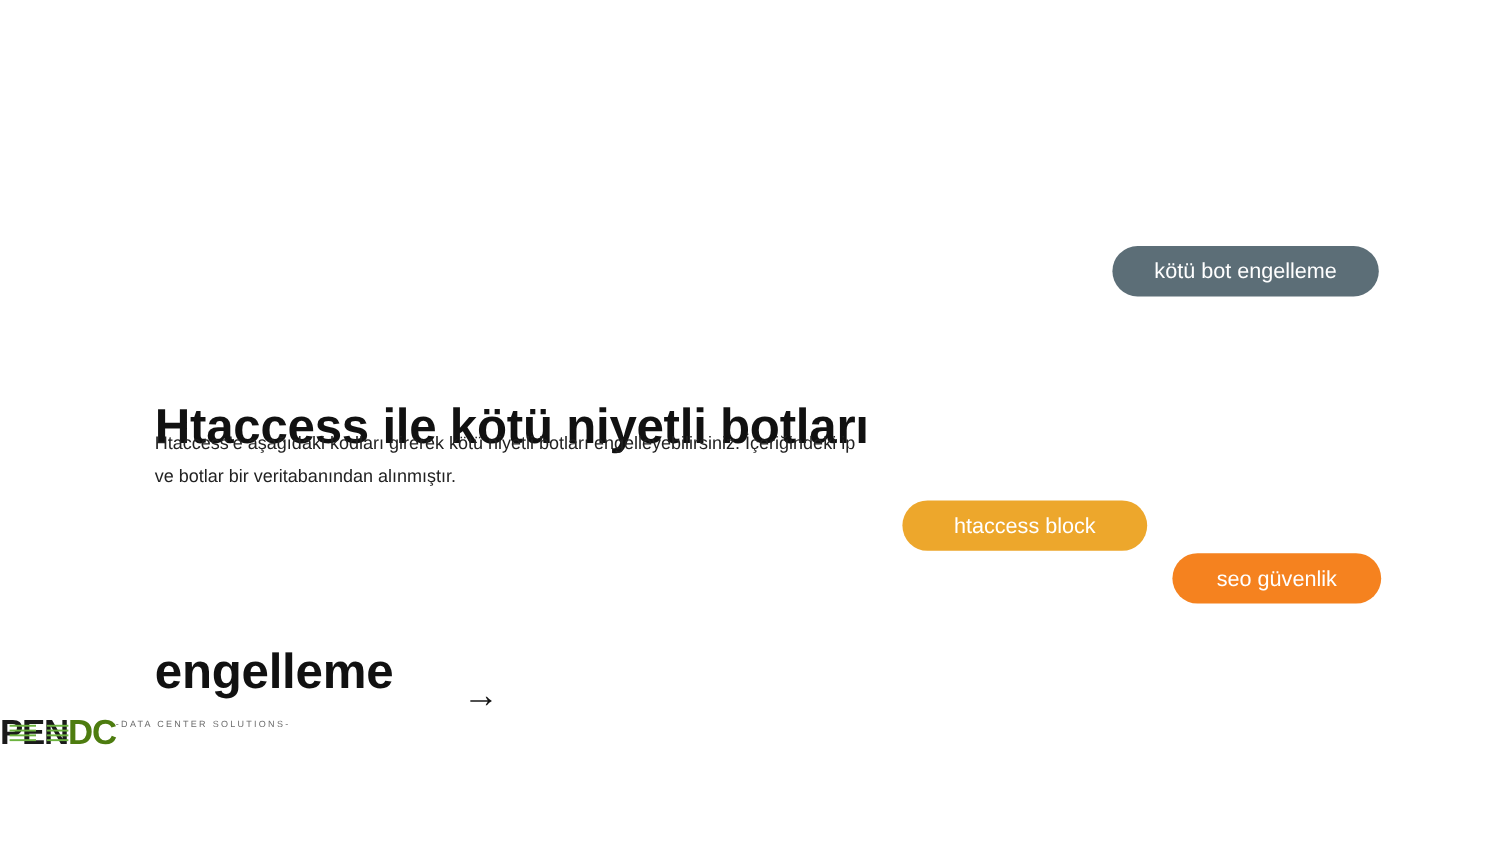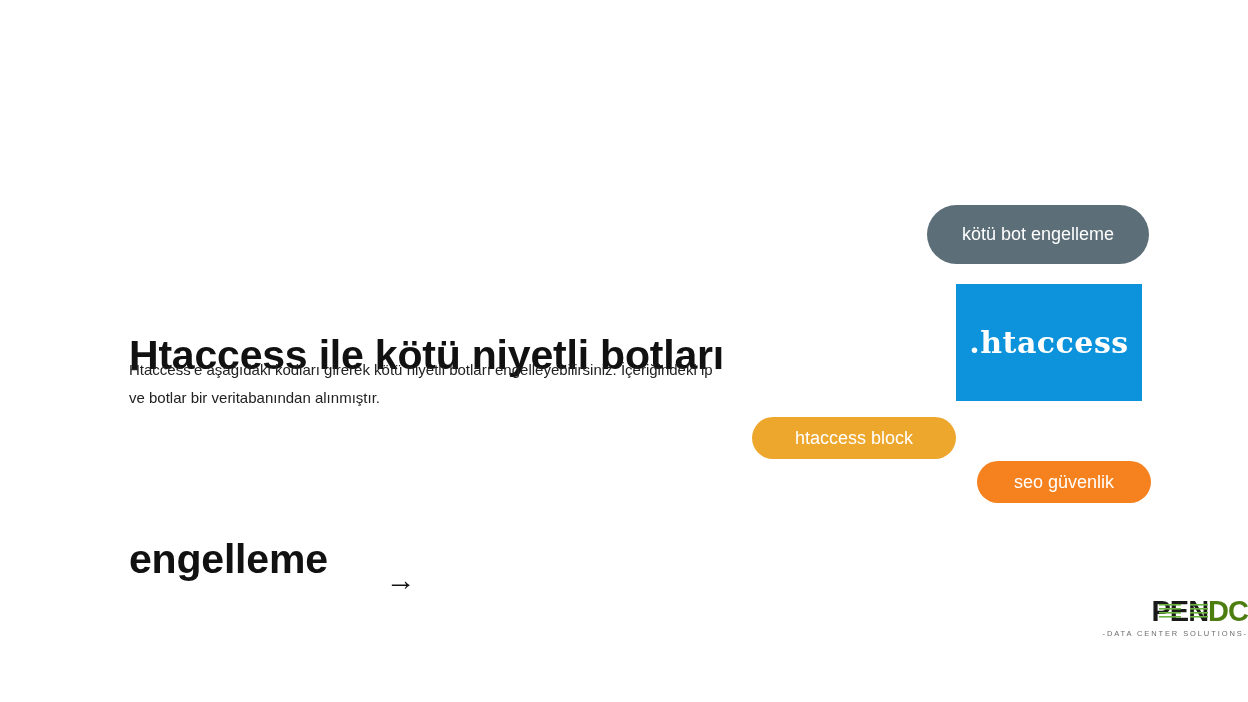--- a/index.html
+++ b/index.html
@@ -69,21 +69,21 @@
     color: #ffffff;
     font-size: 18px;
     font-weight: 400;
     white-space: nowrap;
     box-sizing: border-box;
   }
   .pill-gray {
     left: 927px;
     top: 205px;
     width: 222px;
-    height: 59px;
+    height: 42px;
     background: #5c6e77;
   }
   .pill-amber {
     left: 752px;
     top: 417px;
     width: 204px;
     height: 42px;
     background: #eda72c;
   }
   .pill-orange {
@@ -115,22 +115,22 @@
     line-height: 1;
   }
 
   
   .logo {
     position: absolute;
     left: 0;
     right: 0;
     top: 596px;
     display: flex;
-    flex-direction: column;
-    align-items: flex-end;
+    flex-direction: row;
+    align-items: flex-start;
   }
   .logo-word {
     position: relative;
     font-family: "Liberation Sans", sans-serif;
     font-weight: 700;
     font-size: 29px;
     letter-spacing: -1px;
     line-height: 30px;
     display: flex;
   }
@@ -175,23 +175,20 @@
   </div>
 
   <div class="pill pill-orange">
     <span>seo güvenlik</span>
   </div>
 
   <div class="pill pill-amber">
     <span>htaccess block</span>
   </div>
 
-  <div class="htaccess-box">
-    <span class="htaccess-text">.htaccess</span>
-  </div>
 
   <div class="logo">
     <div class="logo-word">
       <span class="logo-pen">PEN</span>
         <span class="logo-dc">DC</span>
       <svg class="logo-racks" viewBox="0 0 96 17" aria-hidden="true">
         <g fill="#6cb33f">
           <rect x="4" y="1" width="22" height="1.6"></rect>
           <rect x="4" y="5" width="22" height="1.6"></rect>
           <rect x="4" y="9" width="22" height="1.6"></rect>

